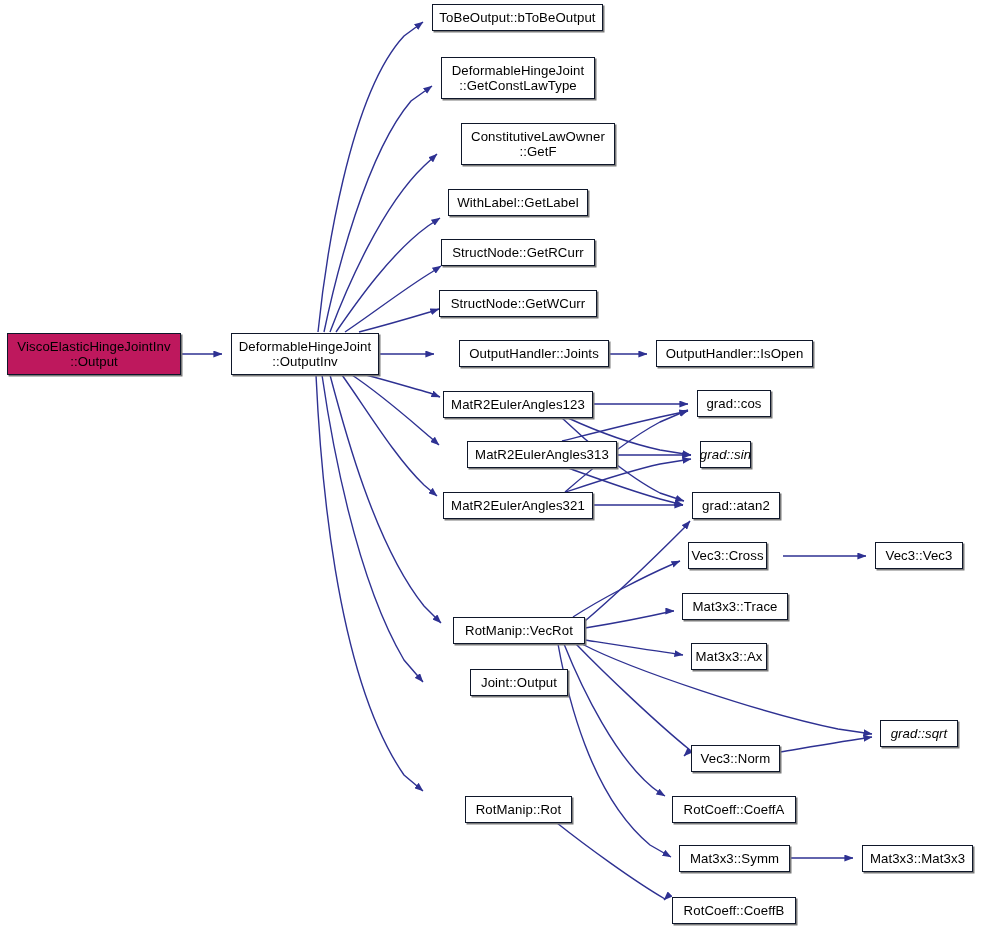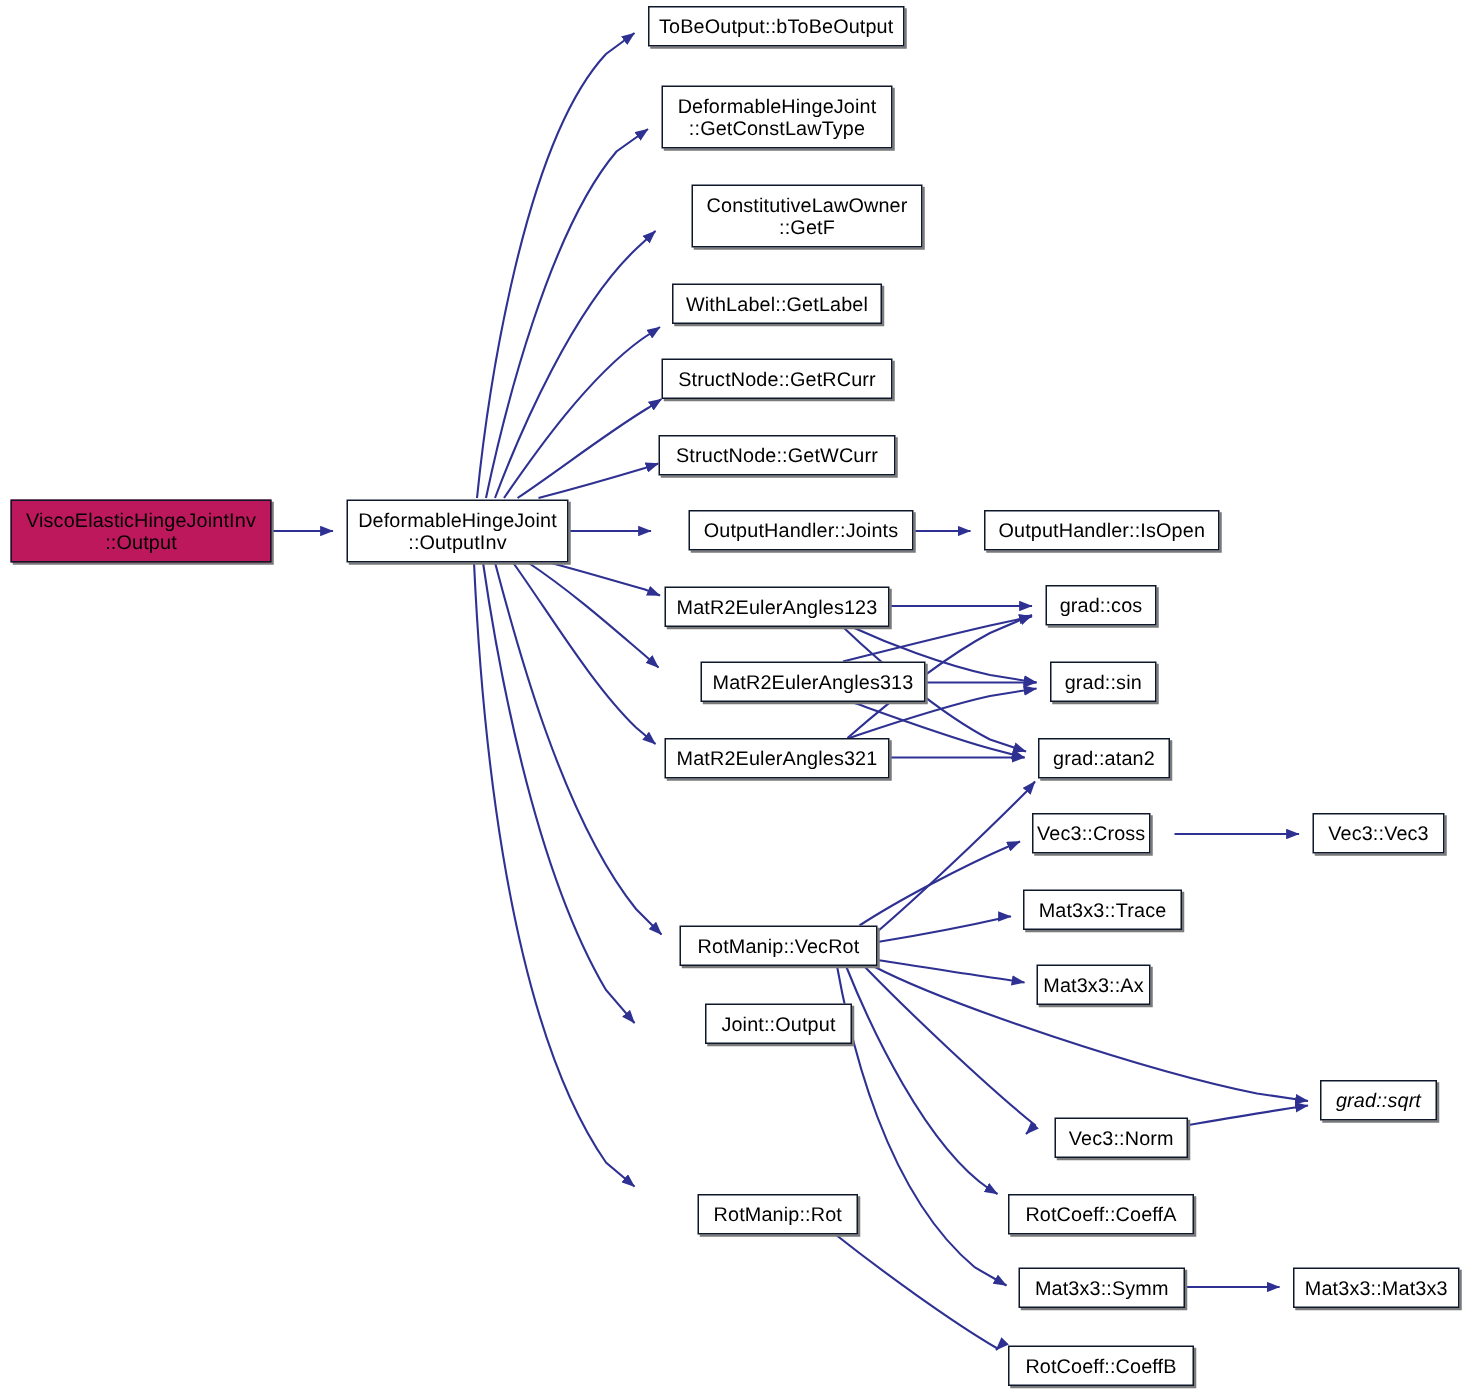--- a/index.html
+++ b/index.html
@@ -106,29 +106,29 @@
       <div class="node" style="left: 441px; top: 123px; width: 154px; height: 42px; margin-left: 20px;"><span class="line">ConstitutiveLawOwner</span><span class="line">::GetF</span></div>
       <div class="node" style="left: 448px; top: 189px; width: 140px; height: 27px;"><span class="line">WithLabel::GetLabel</span></div>
       <div class="node" style="left: 441px; top: 239px; width: 154px; height: 27px;"><span class="line">StructNode::GetRCurr</span></div>
       <div class="node" style="left: 439px; top: 290px; width: 158px; height: 27px;"><span class="line">StructNode::GetWCurr</span></div>
       <div class="node" style="left: 443px; top: 340px; width: 150px; height: 27px; margin-left: 16px;"><span class="line">OutputHandler::Joints</span></div>
       <div class="node" style="left: 656px; top: 340px; width: 157px; height: 27px;"><span class="line">OutputHandler::IsOpen</span></div>
       <div class="node" style="left: 443px; top: 391px; width: 150px; height: 27px;"><span class="line">MatR2EulerAngles123</span></div>
       <div class="node" style="left: 443px; top: 441px; width: 150px; height: 27px; margin-left: 24px;"><span class="line">MatR2EulerAngles313</span></div>
       <div class="node" style="left: 443px; top: 492px; width: 150px; height: 27px;"><span class="line">MatR2EulerAngles321</span></div>
       <div class="node" style="left: 697px; top: 390px; width: 74px; height: 27px;"><span class="line">grad::cos</span></div>
-      <div class="node" style="left: 700px; top: 441px; width: 71px; height: 27px;"><span class="line">grad::sin</span></div>
+      <div class="node" style="left: 700px; top: 441px; width: 51px; height: 27px; font-style: italic;"><span class="line">grad::sin</span></div>
       <div class="node" style="left: 692px; top: 492px; width: 88px; height: 27px;"><span class="line">grad::atan2</span></div>
       <div class="node" style="left: 688px; top: 542px; width: 79px; height: 27px;"><span class="line">Vec3::Cross</span></div>
       <div class="node" style="left: 875px; top: 542px; width: 88px; height: 27px;"><span class="line">Vec3::Vec3</span></div>
       <div class="node" style="left: 682px; top: 593px; width: 106px; height: 27px;"><span class="line">Mat3x3::Trace</span></div>
       <div class="node" style="left: 691px; top: 643px; width: 76px; height: 27px;"><span class="line">Mat3x3::Ax</span></div>
       <div class="node" style="left: 453px; top: 617px; width: 132px; height: 27px;"><span class="line">RotManip::VecRot</span></div>
       <div class="node" style="left: 470px; top: 669px; width: 98px; height: 27px;"><span class="line">Joint::Output</span></div>
       <div class="node" style="left: 880px; top: 720px; width: 78px; height: 27px; font-style: italic;"><span class="line">grad::sqrt</span></div>
-      <div class="node" style="left: 691px; top: 745px; width: 89px; height: 27px; margin-left: 12px;"><span class="line">Vec3::Norm</span></div>
+      <div class="node" style="left: 691px; top: 745px; width: 89px; height: 27px;"><span class="line">Vec3::Norm</span></div>
       <div class="node" style="left: 672px; top: 796px; width: 124px; height: 27px;"><span class="line">RotCoeff::CoeffA</span></div>
       <div class="node" style="left: 465px; top: 796px; width: 107px; height: 27px;"><span class="line">RotManip::Rot</span></div>
       <div class="node" style="left: 679px; top: 845px; width: 111px; height: 27px;"><span class="line">Mat3x3::Symm</span></div>
       <div class="node" style="left: 862px; top: 845px; width: 111px; height: 27px;"><span class="line">Mat3x3::Mat3x3</span></div>
       <div class="node" style="left: 672px; top: 897px; width: 124px; height: 27px;"><span class="line">RotCoeff::CoeffB</span></div>
     </div>
 </div>
 
 </body></html>

